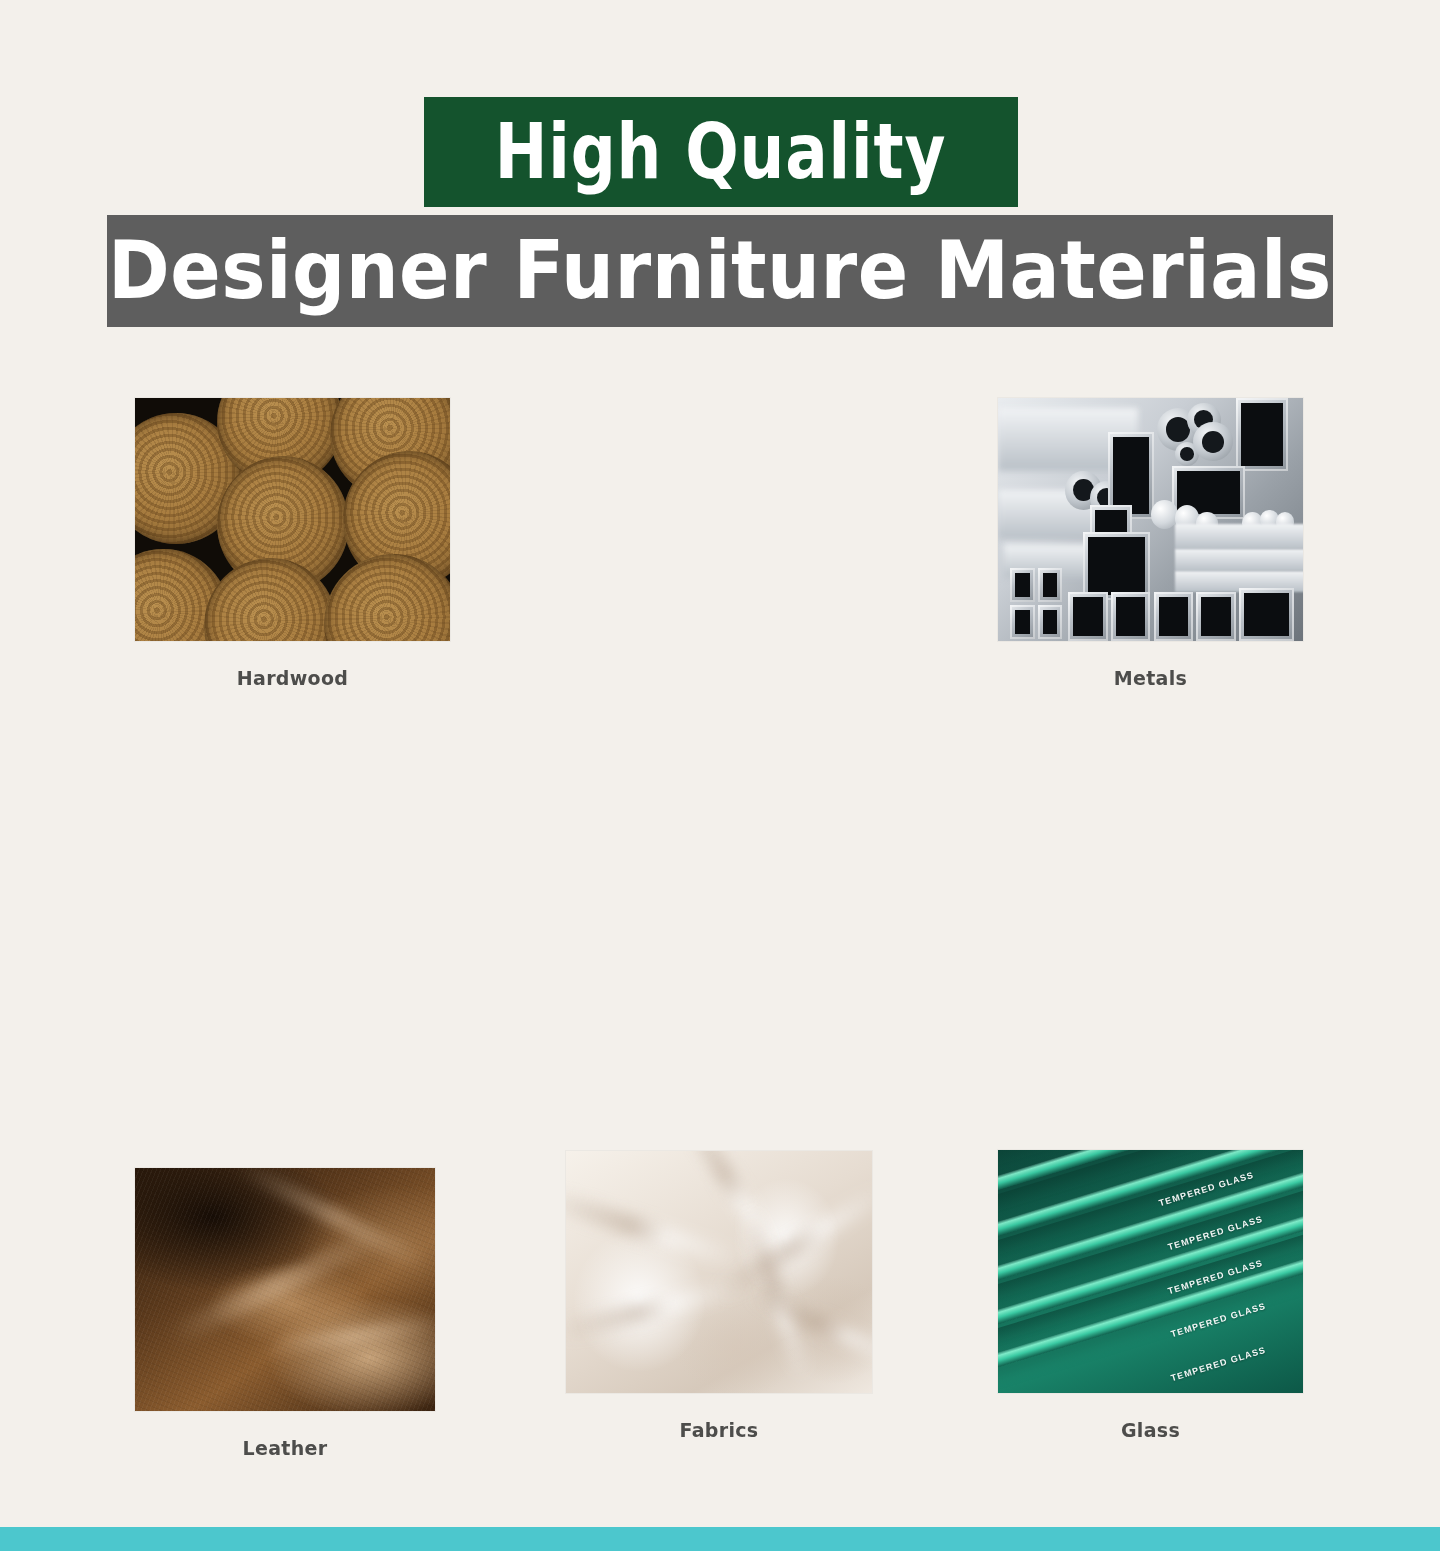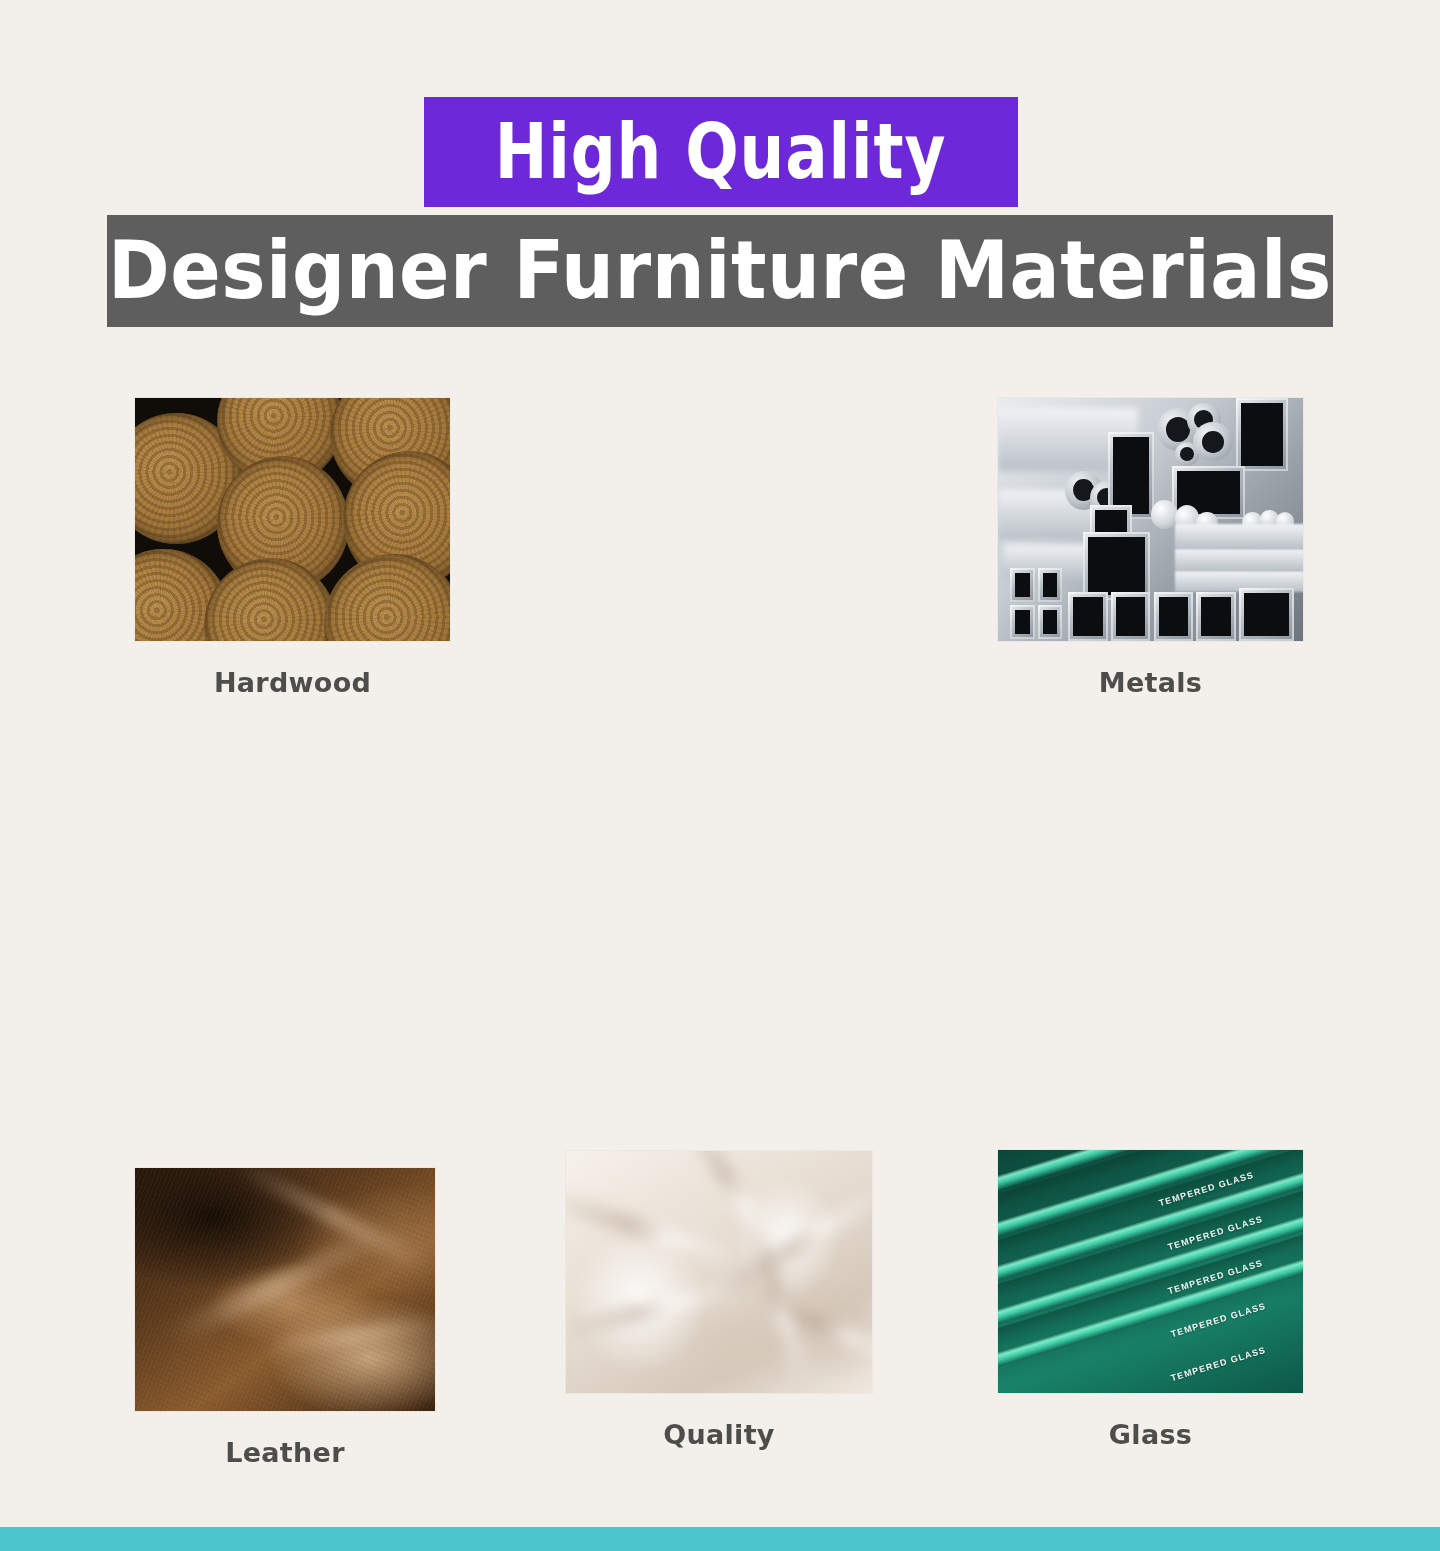--- a/index.html
+++ b/index.html
@@ -20,21 +20,21 @@
     position: absolute;
     top: 0; left: 0;
     width: 1440px;
   }
   .title-top-wrap {
     position: absolute;
     top: 97px;
     left: 424px;
     width: 594px;
     height: 110px;
-    background: #6d28d9;
+    background: #14532d;
     display: flex;
     align-items: center;
     justify-content: center;
   }
   .title-top {
     color: #ffffff;
     font-size: 76px;
     line-height: 1;
     font-weight: 700;
     letter-spacing: 1px;
@@ -90,21 +90,21 @@
 
   .thumb {
     position: relative;
     overflow: hidden;
     background: #ddd;
     box-shadow: 0 0 0 1px rgba(0,0,0,0.03);
   }
   .caption {
     margin-top: 26px;
     color: #4d4d4b;
-    font-size: 27px;
+    font-size: 19px;
     font-weight: 700;
     letter-spacing: 0.3px;
     font-family: "DejaVu Sans", sans-serif;
     white-space: nowrap;
     text-align: center;
   }
 
   
   .bottom-bar {
     position: absolute;
@@ -390,21 +390,21 @@
 
     <div class="cell" style="left:566px; top:386px;">
       <div class="thumb tex-fabric" style="width:306px; height:242px;">
         <span class="fab-fold" style="left:-10%; top:28%; width:70%; height:20px; transform:rotate(18deg);"></span>
         <span class="fab-fold" style="left:24%; top:10%; width:60%; height:18px; transform:rotate(58deg);"></span>
         <span class="fab-fold" style="left:44%; top:34%; width:66%; height:18px; transform:rotate(-32deg);"></span>
         <span class="fab-fold" style="left:-4%; top:62%; width:62%; height:18px; transform:rotate(-14deg);"></span>
         <span class="fab-fold" style="left:40%; top:56%; width:58%; height:16px; transform:rotate(72deg);"></span>
         <span class="fab-fold" style="left:58%; top:70%; width:56%; height:16px; transform:rotate(24deg);"></span>
       </div>
-      <div class="caption">Quality</div>
+      <div class="caption">Fabrics</div>
     </div>
 
     <div class="cell" style="left:998px; top:385px;">
       <div class="thumb tex-glass" style="width:305px; height:243px;">
         <span class="glass-dark" style="top:4%;  transform:rotate(-17deg);"></span>
         <span class="glass-pane" style="top:16%; transform:rotate(-17deg);"></span>
         <span class="glass-dark" style="top:24%; transform:rotate(-17deg);"></span>
         <span class="glass-pane" style="top:35%; transform:rotate(-17deg);"></span>
         <span class="glass-dark" style="top:43%; transform:rotate(-17deg);"></span>
         <span class="glass-pane" style="top:53%; transform:rotate(-17deg);"></span>

